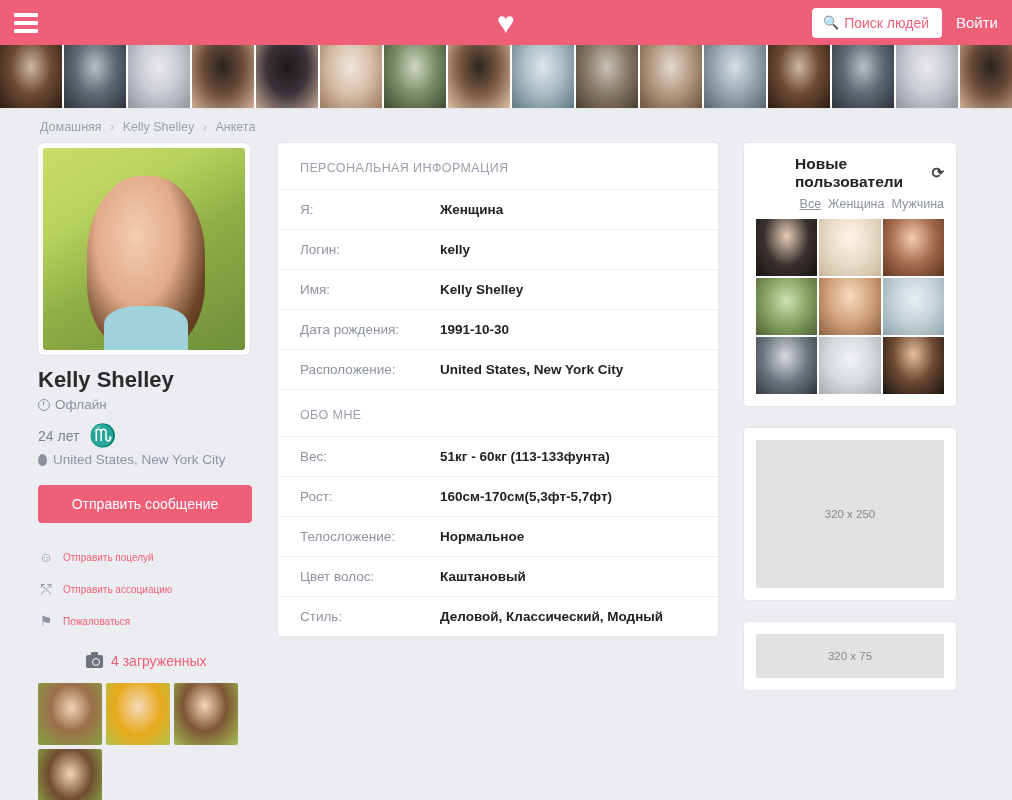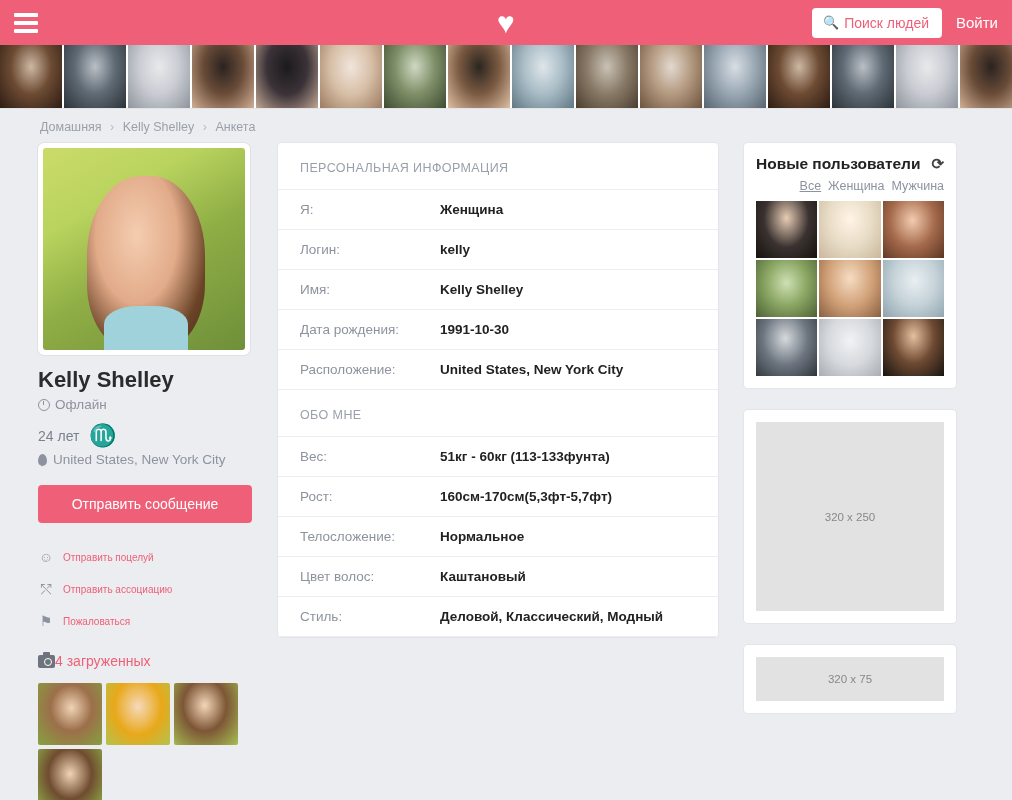--- a/index.html
+++ b/index.html
@@ -129,21 +129,21 @@
   .action-item {
     display: flex; align-items: center; gap: 9px;
     margin-bottom: 16px; cursor: pointer;
   }
   .action-item .label { color: #ef5f77; font-size: 10px; }
   .ico {
     width: 16px; height: 16px; flex: 0 0 16px;
     color: #8d939e; font-size: 14px; line-height: 16px; text-align: center;
   }
   .uploads {
-    margin-top: 24px; display: flex; align-items: center; cursor: pointer;
+    margin-top: 24px; display: flex; align-items: center; gap: 8px; cursor: pointer; margin-left: 48px;
   }
   .uploads .label { color: #ef5f77; font-size: 14px; }
   .icon-camera {
     width: 17px; height: 13px; flex: 0 0 17px;
     background: #6e737d; border-radius: 2px; position: relative;
   }
   .icon-camera::before {
     content: ""; position: absolute; left: 5px; top: -3px;
     width: 7px; height: 3px; background: #6e737d; border-radius: 1px 1px 0 0;
   }
@@ -181,21 +181,21 @@
   .section-title.spaced { border-top: 1px solid #eceef1; }
 
   
   .col-right { width: 212px; flex: 0 0 212px; }
   .widget {
     background: #fff; border-radius: 4px; padding: 12px;
     box-shadow: 0 0 0 1px #e4e5ea; margin-bottom: 22px;
   }
   .widget-title {
     font-size: 15.5px; font-weight: bold; color: #222;
-    display: flex; align-items: center; justify-content: space-between;
+    display: flex; align-items: center; justify-content: space-between; margin-left: 39px;
   }
   .refresh-icon { font-size: 15px; color: #444; cursor: pointer; }
   .widget-filters {
     margin-top: 6px; text-align: right;
     font-size: 12.5px; color: #8d939e;
   }
   .widget-filters span { margin-left: 7px; cursor: pointer; }
   .widget-filters span.active { color: #8d939e; text-decoration: underline; }
   .user-grid {
     margin-top: 8px; display: grid;
@@ -204,21 +204,21 @@
   .user-thumb { width: 100%; height: 57px; }
   .ad-box {
     background: #fff; border-radius: 4px; padding: 12px;
     box-shadow: 0 0 0 1px #e4e5ea; margin-bottom: 22px;
   }
   .ad-inner {
     background: #e2e2e2; color: #888;
     display: flex; align-items: center; justify-content: center;
     font-size: 11.5px;
   }
-  .ad-250 { height: 189px; }
+  .ad-250 { height: 148px; }
   .ad-75 { height: 44px; }
 </style>
 </head>
 <body>
 
 <div class="header">
   <div class="hamburger">
     <span></span>
     <span></span>
     <span></span>

